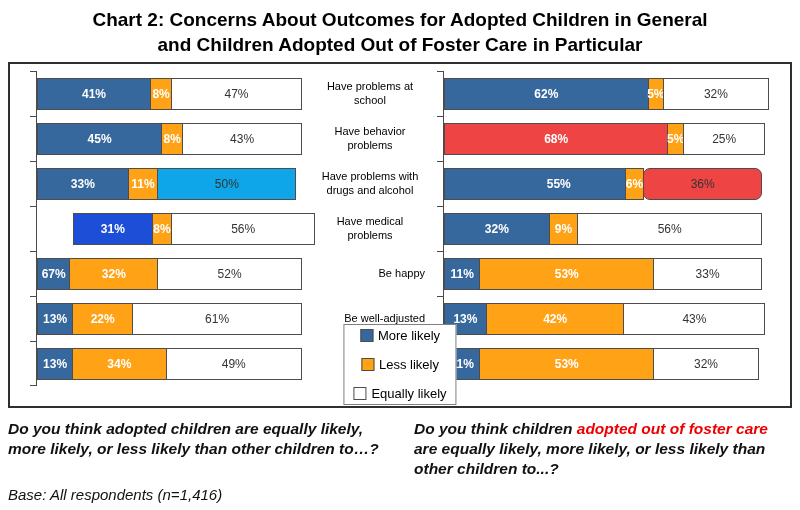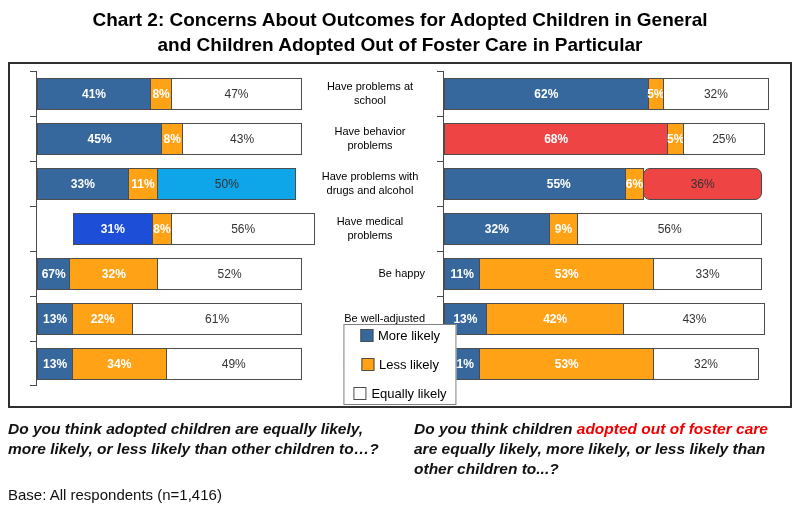--- a/index.html
+++ b/index.html
@@ -107,20 +107,21 @@
     font-size: 15.5px;
     line-height: 1.28;
     color: #111111;
   }
   .question.left { left: 8px; top: 419px; width: 372px; }
   .question.right { left: 414px; top: 419px; width: 380px; }
   .highlight-red { color: #ee0000; font-style: italic; }
   .base-note {
     position: absolute;
     left: 8px; top: 486px;
+    font-style: italic;
     font-size: 15px;
     color: #111111;
   }
 </style>
 </head>
 <body>
 
 <div class="page">
 
   <div class="title">

